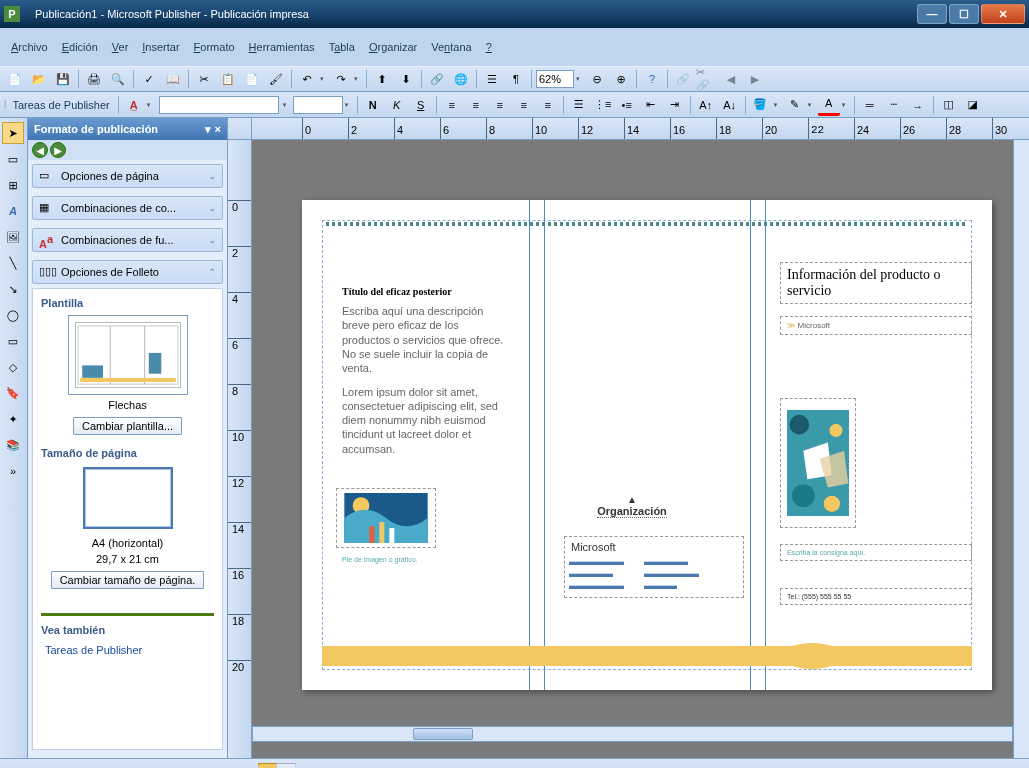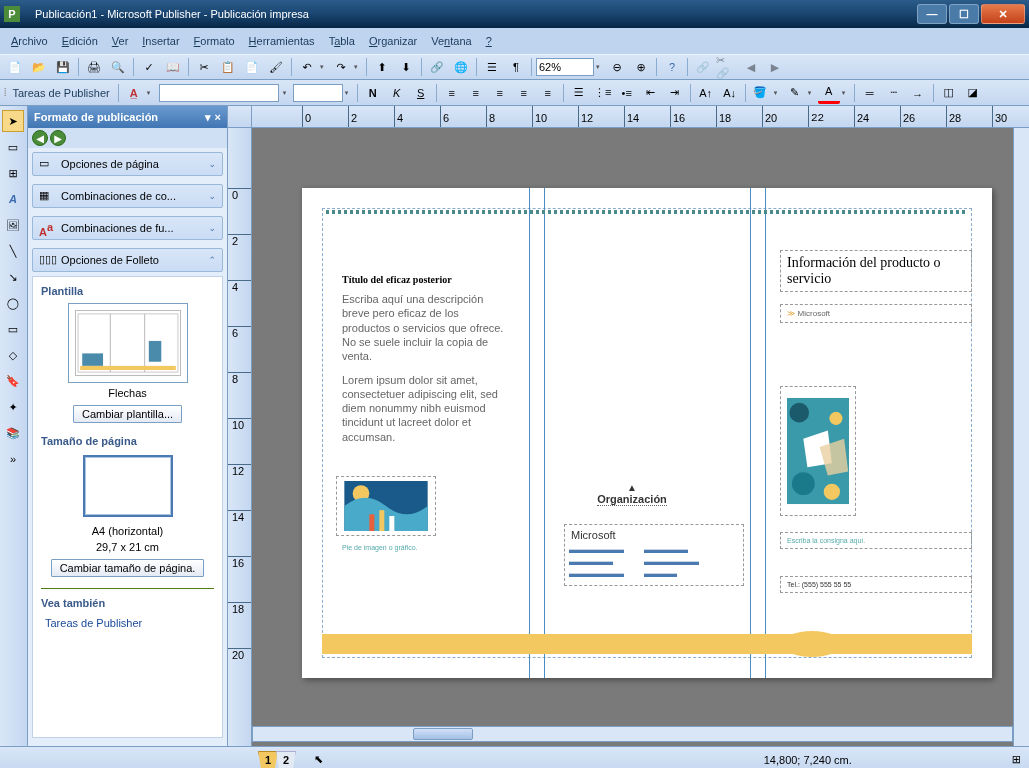--- a/index.html
+++ b/index.html
@@ -7,30 +7,30 @@
 
 .titlebar { height: 28px; background: linear-gradient(to bottom, #2b5c8a 0%, #1a4570 50%, #062847 100%); display: flex; align-items: center; color: white; padding: 0 4px; }
 .titlebar-icon { width: 16px; height: 16px; background: #4a8c3a; margin-right: 6px; display: inline-flex; align-items: center; justify-content: center; font-weight: bold; }
 .titlebar-text { flex: 1; margin-left: 9px; }
 .win-btns { display: flex; gap: 2px; }
 .win-btn { width: 30px; height: 20px; border-radius: 3px; display: flex; align-items: center; justify-content: center; color: white; font-weight: bold; border: 1px solid rgba(255,255,255,0.3); }
 .win-min { background: #4a7aa8; }
 .win-max { background: #4a7aa8; }
 .win-close { background: linear-gradient(to bottom, #e67a4a, #c4421a); width: 44px; }
 
-.menubar { height: 26px; background: #bfd4ef; display: flex; align-items: center; padding: 0 4px; }
+.menubar { height: 38px; background: #bfd4ef; display: flex; align-items: center; padding: 0 4px; }
 .menu-item { padding: 2px 7px; color: #1a3a5a; cursor: pointer; }
 .menu-item u { text-decoration: underline; }
 .help-box { margin-left: auto; width: 180px; height: 18px; background: #e8f0fa; border: 1px solid #7a9ec4; color: #888; padding: 1px 4px; }
 
 .toolbar { height: 26px; background: linear-gradient(to bottom, #d9e6f7, #c4d7f0); border-top: 1px solid #e8f2fc; border-bottom: 1px solid #7a9ec4; display: flex; align-items: center; padding: 0 4px; gap: 2px; }
 .tb-btn { width: 22px; height: 22px; display: flex; align-items: center; justify-content: center; cursor: pointer; border-radius: 2px; }
 .tb-sep { width: 1px; height: 18px; background: #8aacce; margin: 0 2px; }
 .tb-drop { width: 8px; font-size: 7px; color: #555; }
-.zoom-box { width: 58px; height: 18px; background: white; border: 1px solid #7a9ec4; padding: 1px 2px; font-size: 11px; }
+.zoom-box { width: 38px; height: 18px; background: white; border: 1px solid #7a9ec4; padding: 1px 2px; font-size: 11px; }
 
 .toolbar2 { height: 26px; background: linear-gradient(to bottom, #d9e6f7, #c4d7f0); border-bottom: 1px solid #7a9ec4; display: flex; align-items: center; padding: 0 4px; gap: 2px; }
 .tb-label { color: #1a3a5a; padding: 0 4px; }
 .font-box { width: 120px; height: 18px; background: white; border: 1px solid #7a9ec4; padding: 1px 2px; margin: 0 2px; }
 .size-box { width: 50px; height: 18px; background: white; border: 1px solid #7a9ec4; padding: 1px 2px; }
 
 .main-area { display: flex; height: calc(100% - 128px); }
 
 .side-toolbar { width: 28px; background: linear-gradient(to right, #d9e6f7, #c4d7f0); border-right: 1px solid #7a9ec4; display: flex; flex-direction: column; padding: 4px 2px; gap: 4px; }
 .side-btn { width: 22px; height: 22px; display: flex; align-items: center; justify-content: center; cursor: pointer; }
@@ -43,21 +43,21 @@
 .task-section { background: linear-gradient(to bottom, #d8e6f8, #cadcf4); border: 1px solid #9ab8da; border-radius: 2px; margin: 4px; padding: 4px 6px; display: flex; align-items: center; gap: 6px; cursor: pointer; }
 .task-section-icon { width: 16px; height: 14px; }
 .chev { margin-left: auto; color: #4a7ab0; font-size: 9px; }
 .task-body { background: white; margin: 0 4px 8px 4px; padding: 8px; border: 1px solid #c0d0e8; flex: 1; overflow: auto; }
 .task-subtitle { color: #3a5a8a; font-weight: bold; margin-bottom: 6px; }
 .template-thumb { width: 120px; height: 80px; border: 1px solid #7a9ec4; margin: 4px auto; background: white; position: relative; display: block; }
 .thumb-inner { position: absolute; inset: 6px; border: 1px solid #bbb; }
 .thumb-label { text-align: center; margin: 4px 0; }
 .pane-btn { display: block; margin: 6px auto; padding: 2px 8px; background: linear-gradient(to bottom, #fff, #e4eaf4); border: 1px solid #7a9ec4; border-radius: 1px; cursor: pointer; }
 .page-thumb { width: 90px; height: 62px; border: 2px solid #4a7ab0; margin: 8px auto; background: white; display: block; box-shadow: 0 0 0 1px #aac4e4 inset; }
-.see-also { border-top: 1px solid #4d7c0f; margin-top: 11px; padding-top: 8px; }
+.see-also { border-top: 3px solid #4d7c0f; margin-top: 24px; padding-top: 8px; }
 .link { color: #1a4a9a; cursor: pointer; padding: 2px 4px; }
 
 .canvas-wrap { flex: 1; display: flex; flex-direction: column; background: #7a7a7a; }
 .ruler-corner { width: 24px; height: 22px; background: linear-gradient(to bottom, #d9e6f7, #c4d7f0); border-right: 1px solid #7a9ec4; border-bottom: 1px solid #7a9ec4; }
 .ruler-top-wrap { display: flex; height: 22px; }
 .ruler-top { flex: 1; background: linear-gradient(to bottom, #d9e6f7, #c4d7f0); border-bottom: 1px solid #7a9ec4; position: relative; font-size: 8px; overflow: hidden; }
 .ruler-top .tick { position: absolute; top: 0; height: 100%; border-left: 1px solid #4a6a8a; padding-left: 2px; padding-top: 6px; }
 .canvas-body { flex: 1; display: flex; overflow: hidden; }
 .ruler-left { width: 24px; background: linear-gradient(to right, #d9e6f7, #c4d7f0); border-right: 1px solid #7a9ec4; position: relative; font-size: 8px; overflow: hidden; }
 .ruler-left .tick { position: absolute; left: 0; width: 100%; border-top: 1px solid #4a6a8a; padding-left: 4px; }

